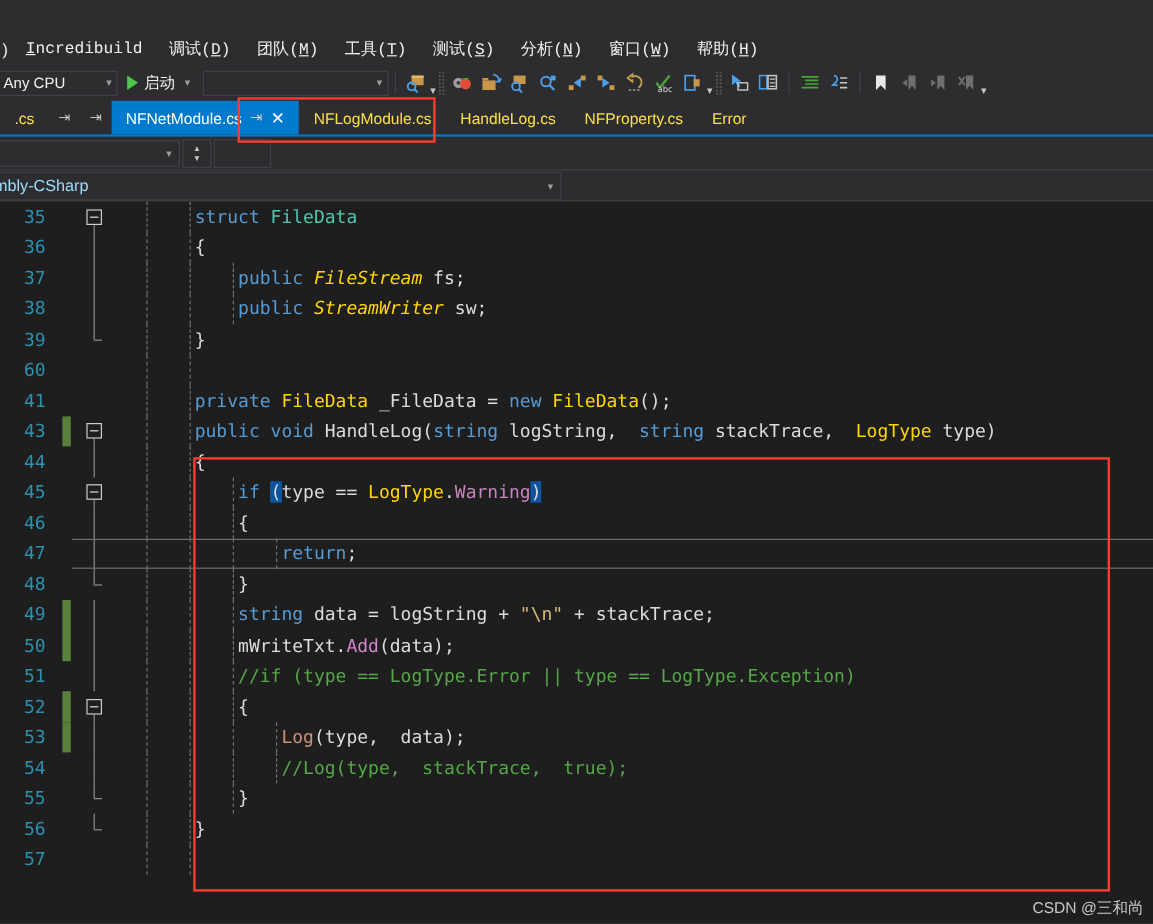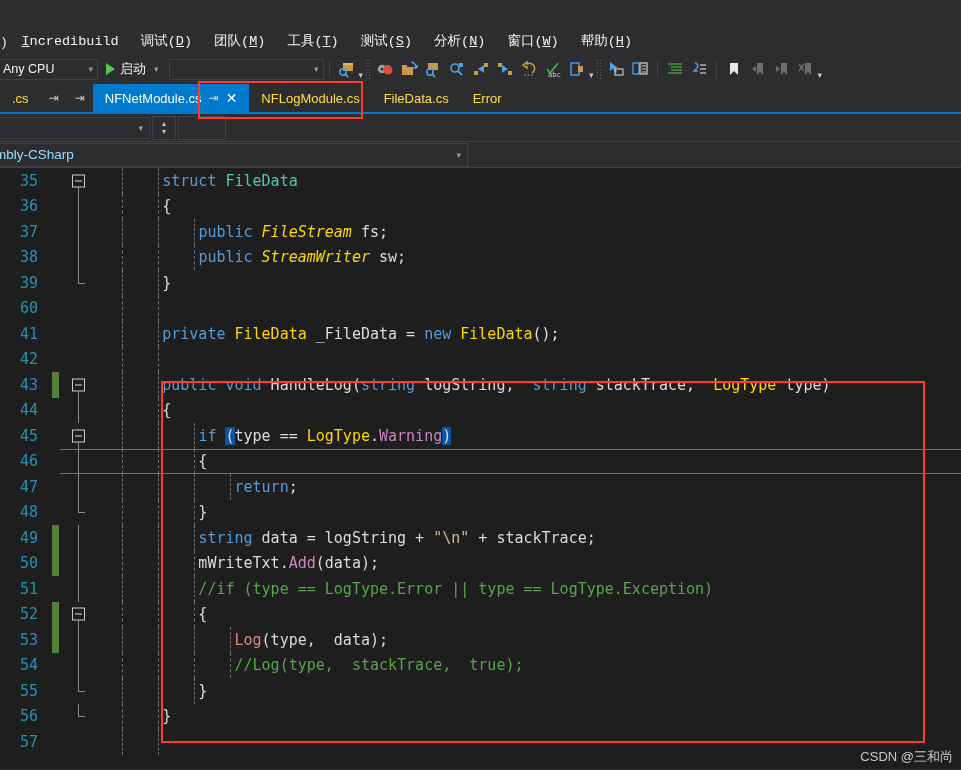--- a/index.html
+++ b/index.html
@@ -391,21 +391,24 @@
   <div class="tab active">
     <span>NFNetModule.cs</span>
     <span class="pin">⇥</span>
     <span class="x">✕</span>
   </div>
 
   <div class="tab">
     <span>NFLogModule.cs</span>
   </div>
   <div class="tab">
-    <span>FileData.cs</span>
+    <span>HandleLog.cs</span>
+  </div>
+  <div class="tab">
+    <span>NFProperty.cs</span>
   </div>
   <div class="tab">
     <span>Error</span>
   </div>
 
   <div class="tab-highlight"></div>
 </div>
 
 <div class="navbar">
   <div class="nav-combo nav-left">
@@ -428,21 +431,20 @@
 
 <div class="editor">
   <div id="code-lines">
       <div class="code-row"><div class="ln">35</div><div class="gutter2"></div><div class="gutter3"><div class="box-collapse"></div><div class="outline-v" style="top: 50%; height: 50%;"></div></div><div class="codetext" style="flex: 1 1 0%; height: 100%; display: flex; align-items: center;"><div class="iguide" style="left: 32.12px;"></div><div class="iguide" style="left: 68.24px;"></div><span style="position: relative;"><span class="pun">        </span><span class="kw">struct</span><span class="pun"> </span><span class="typ">FileData</span></span></div></div>
       <div class="code-row"><div class="ln">36</div><div class="gutter2"></div><div class="gutter3"><div class="outline-v"></div></div><div class="codetext" style="flex: 1 1 0%; height: 100%; display: flex; align-items: center;"><div class="iguide" style="left: 32.12px;"></div><div class="iguide" style="left: 68.24px;"></div><span style="position: relative;"><span class="pun">        {</span></span></div></div>
       <div class="code-row"><div class="ln">37</div><div class="gutter2"></div><div class="gutter3"><div class="outline-v"></div></div><div class="codetext" style="flex: 1 1 0%; height: 100%; display: flex; align-items: center;"><div class="iguide" style="left: 32.12px;"></div><div class="iguide" style="left: 68.24px;"></div><div class="iguide" style="left: 104.36px;"></div><span style="position: relative;"><span class="pun">            </span><span class="kw">public</span><span class="pun"> </span><span class="clsi">FileStream</span><span class="pun"> fs;</span></span></div></div>
       <div class="code-row"><div class="ln">38</div><div class="gutter2"></div><div class="gutter3"><div class="outline-v"></div></div><div class="codetext" style="flex: 1 1 0%; height: 100%; display: flex; align-items: center;"><div class="iguide" style="left: 32.12px;"></div><div class="iguide" style="left: 68.24px;"></div><div class="iguide" style="left: 104.36px;"></div><span style="position: relative;"><span class="pun">            </span><span class="kw">public</span><span class="pun"> </span><span class="clsi">StreamWriter</span><span class="pun"> sw;</span></span></div></div>
       <div class="code-row"><div class="ln">39</div><div class="gutter2"></div><div class="gutter3"><div class="outline-v" style="height: 50%;"></div><div class="outline-end"></div></div><div class="codetext" style="flex: 1 1 0%; height: 100%; display: flex; align-items: center;"><div class="iguide" style="left: 32.12px;"></div><div class="iguide" style="left: 68.24px;"></div><span style="position: relative;"><span class="pun">        }</span></span></div></div>
       <div class="code-row"><div class="ln">60</div><div class="gutter2"></div><div class="gutter3"></div><div class="codetext" style="flex: 1 1 0%; height: 100%; display: flex; align-items: center;"><div class="iguide" style="left: 32.12px;"></div><div class="iguide" style="left: 68.24px;"></div><span style="position: relative;"></span></div></div>
       <div class="code-row"><div class="ln">41</div><div class="gutter2"></div><div class="gutter3"></div><div class="codetext" style="flex: 1 1 0%; height: 100%; display: flex; align-items: center;"><div class="iguide" style="left: 32.12px;"></div><div class="iguide" style="left: 68.24px;"></div><span style="position: relative;"><span class="pun">        </span><span class="kw">private</span><span class="pun"> </span><span class="cls">FileData</span><span class="pun"> _FileData = </span><span class="kw">new</span><span class="pun"> </span><span class="cls">FileData</span><span class="pun">();</span></span></div></div>
-      <div class="code-row"><div class="ln">42</div><div class="gutter2"></div><div class="gutter3"></div><div class="codetext" style="flex: 1 1 0%; height: 100%; display: flex; align-items: center;"><div class="iguide" style="left: 32.12px;"></div><div class="iguide" style="left: 68.24px;"></div><span style="position: relative;"></span></div></div>
       <div class="code-row"><div class="ln">43</div><div class="gutter2"><div class="chg"></div></div><div class="gutter3"><div class="box-collapse"></div><div class="outline-v" style="top: 50%; height: 50%;"></div></div><div class="codetext" style="flex: 1 1 0%; height: 100%; display: flex; align-items: center;"><div class="iguide" style="left: 32.12px;"></div><div class="iguide" style="left: 68.24px;"></div><span style="position: relative;"><span class="pun">        </span><span class="kw">public</span><span class="pun"> </span><span class="kw">void</span><span class="pun"> HandleLog(</span><span class="kw">string</span><span class="pun"> logString,  </span><span class="kw">string</span><span class="pun"> stackTrace,  </span><span class="cls">LogType</span><span class="pun"> type)</span></span></div></div>
       <div class="code-row"><div class="ln">44</div><div class="gutter2"></div><div class="gutter3"><div class="outline-v"></div></div><div class="codetext" style="flex: 1 1 0%; height: 100%; display: flex; align-items: center;"><div class="iguide" style="left: 32.12px;"></div><div class="iguide" style="left: 68.24px;"></div><span style="position: relative;"><span class="pun">        {</span></span></div></div>
       <div class="code-row"><div class="ln">45</div><div class="gutter2"></div><div class="gutter3"><div class="box-collapse"></div><div class="outline-v" style="top: 50%; height: 50%;"></div></div><div class="codetext" style="flex: 1 1 0%; height: 100%; display: flex; align-items: center;"><div class="iguide" style="left: 32.12px;"></div><div class="iguide" style="left: 68.24px;"></div><div class="iguide" style="left: 104.36px;"></div><span style="position: relative;"><span class="pun">            </span><span class="kw">if</span><span class="pun"> </span><span class="brk">(</span><span class="pun">type == </span><span class="cls">LogType</span><span class="pun">.</span><span class="enm">Warning</span><span class="brk">)</span></span></div></div>
       <div class="cur-line" style="top: 280.5px;"></div>
       <div class="code-row"><div class="ln">46</div><div class="gutter2"></div><div class="gutter3"><div class="outline-v"></div></div><div class="codetext" style="flex: 1 1 0%; height: 100%; display: flex; align-items: center;"><div class="iguide" style="left: 32.12px;"></div><div class="iguide" style="left: 68.24px;"></div><div class="iguide" style="left: 104.36px;"></div><span style="position: relative;"><span class="pun">            {</span></span></div></div>
       <div class="code-row"><div class="ln">47</div><div class="gutter2"></div><div class="gutter3"><div class="outline-v"></div></div><div class="codetext" style="flex: 1 1 0%; height: 100%; display: flex; align-items: center;"><div class="iguide" style="left: 32.12px;"></div><div class="iguide" style="left: 68.24px;"></div><div class="iguide" style="left: 104.36px;"></div><div class="iguide" style="left: 140.48px;"></div><span style="position: relative;"><span class="pun">                </span><span class="kw">return</span><span class="pun">;</span></span></div></div>
       <div class="code-row"><div class="ln">48</div><div class="gutter2"></div><div class="gutter3"><div class="outline-v" style="height: 50%;"></div><div class="outline-end"></div></div><div class="codetext" style="flex: 1 1 0%; height: 100%; display: flex; align-items: center;"><div class="iguide" style="left: 32.12px;"></div><div class="iguide" style="left: 68.24px;"></div><div class="iguide" style="left: 104.36px;"></div><span style="position: relative;"><span class="pun">            }</span></span></div></div>
       <div class="code-row"><div class="ln">49</div><div class="gutter2"><div class="chg"></div></div><div class="gutter3"><div class="outline-v"></div></div><div class="codetext" style="flex: 1 1 0%; height: 100%; display: flex; align-items: center;"><div class="iguide" style="left: 32.12px;"></div><div class="iguide" style="left: 68.24px;"></div><div class="iguide" style="left: 104.36px;"></div><span style="position: relative;"><span class="pun">            </span><span class="kw">string</span><span class="pun"> data = logString + </span><span class="str">"\n"</span><span class="pun"> + stackTrace;</span></span></div></div>
       <div class="code-row"><div class="ln">50</div><div class="gutter2"><div class="chg"></div></div><div class="gutter3"><div class="outline-v"></div></div><div class="codetext" style="flex: 1 1 0%; height: 100%; display: flex; align-items: center;"><div class="iguide" style="left: 32.12px;"></div><div class="iguide" style="left: 68.24px;"></div><div class="iguide" style="left: 104.36px;"></div><span style="position: relative;"><span class="pun">            mWriteTxt.</span><span class="mthp">Add</span><span class="pun">(data);</span></span></div></div>
       <div class="code-row"><div class="ln">51</div><div class="gutter2"></div><div class="gutter3"><div class="outline-v"></div></div><div class="codetext" style="flex: 1 1 0%; height: 100%; display: flex; align-items: center;"><div class="iguide" style="left: 32.12px;"></div><div class="iguide" style="left: 68.24px;"></div><div class="iguide" style="left: 104.36px;"></div><span style="position: relative;"><span class="cmt">            //if (type == LogType.Error || type == LogType.Exception)</span></span></div></div>

